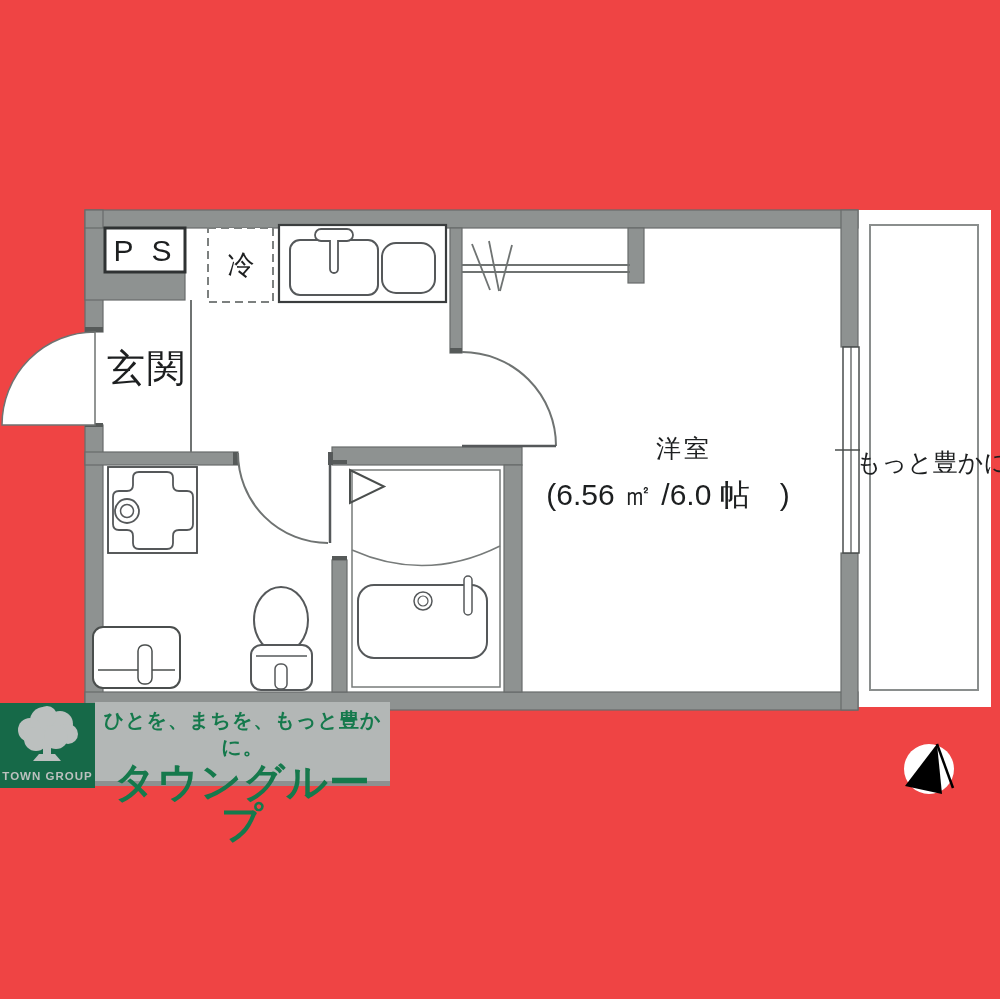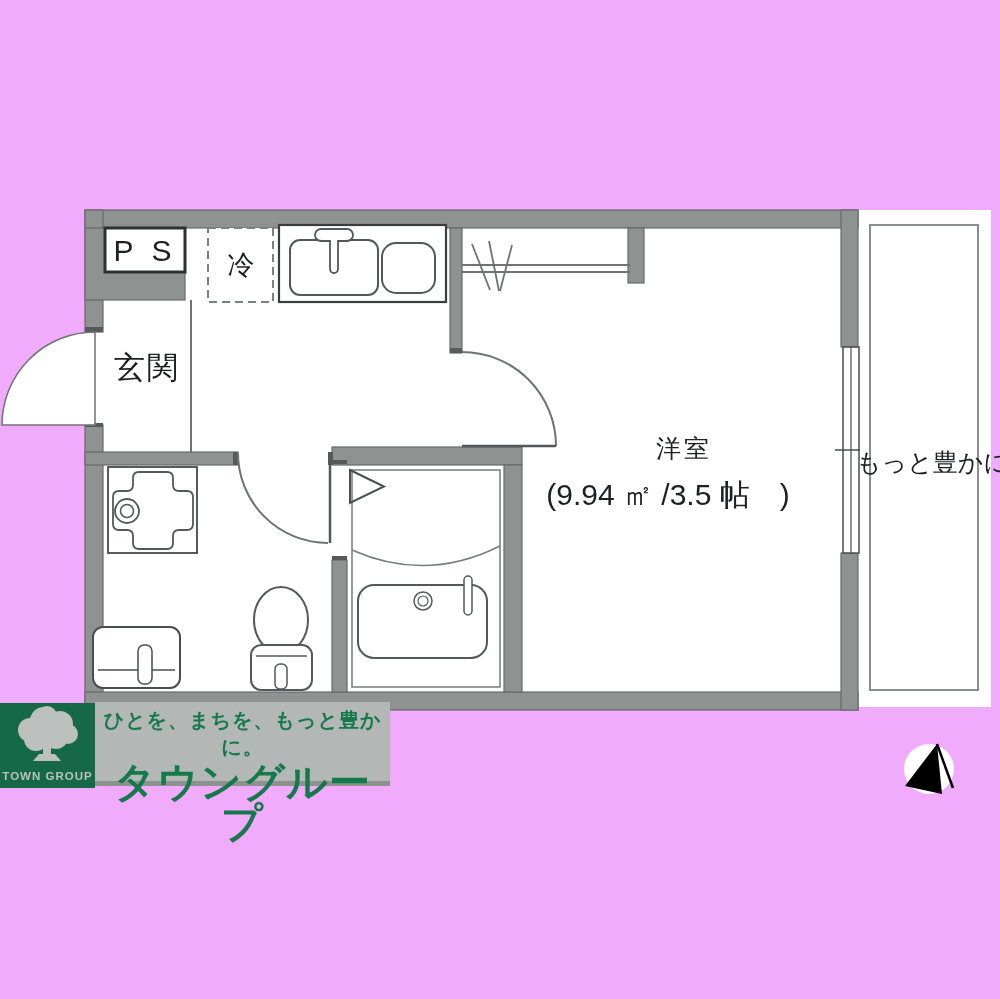--- a/index.html
+++ b/index.html
@@ -1,22 +1,22 @@
 <!DOCTYPE html>
 <html><head>
 <meta charset="utf-8">
 <style>
   html,body{margin:0;padding:0;background:#000;}
-  #stage{position:relative;width:1000px;height:999px;background:#f0abfc;overflow:hidden;
+  #stage{position:relative;width:1000px;height:999px;background:#ef4444;overflow:hidden;
          font-family:"Liberation Sans","DejaVu Sans",sans-serif;}
   #plan-svg{position:absolute;left:0;top:0;}
   .lbl{position:absolute;transform:translate(-50%,-50%);color:#1d1f20;white-space:nowrap;z-index:5;}
   #lbl-ps{left:145px;top:251px;font-size:30px;letter-spacing:5px;}
   #lbl-fridge{left:241px;top:265px;font-size:27px;}
-  #lbl-entrance{left:147px;top:368px;font-size:31px;letter-spacing:2px;}
+  #lbl-entrance{left:147px;top:368px;font-size:38px;letter-spacing:2px;}
   #lbl-room{left:684px;top:448px;font-size:25px;letter-spacing:3px;}
   #lbl-room-size{left:668px;top:495px;font-size:30px;}
   #lbl-balcony{left:856px;top:462px;font-size:25px;transform:translate(0,-50%);letter-spacing:0px;}
   
   #logo-green{position:absolute;left:0;top:703px;width:95px;height:85px;background:#166948;z-index:6;}
   #logo-green svg{position:absolute;left:0;top:0;}
   #logo-green .lg-text{position:absolute;left:0;bottom:6px;width:100%;text-align:center;
       color:#bcc0bf;font-size:11.5px;font-weight:bold;letter-spacing:1px;}
   #logo-band{position:absolute;left:95px;top:702px;width:295px;height:84px;background:#b3b7b6;
       border-bottom:5px solid #8d9190;box-sizing:border-box;z-index:6;text-align:center;}
@@ -133,21 +133,21 @@
       <rect x="843" y="347" width="16" height="206" fill="#ffffff" stroke="#4a4e4d" stroke-width="1.5"></rect>
       <path d="M851,347 V553" stroke="#4a4e4d" stroke-width="1.2"></path>
       <path d="M835,450 H860" stroke="#4a4e4d" stroke-width="1.5"></path>
     </g>
   </svg>
 
   <div class="lbl" id="lbl-ps">P S</div>
   <div class="lbl" id="lbl-fridge">冷</div>
   <div class="lbl" id="lbl-entrance">玄関</div>
   <div class="lbl" id="lbl-room">洋室</div>
-  <div class="lbl" id="lbl-room-size">(9.94 ㎡ /3.5 帖　)</div>
+  <div class="lbl" id="lbl-room-size">(6.56 ㎡ /6.0 帖　)</div>
   <div class="lbl" id="lbl-balcony">もっと豊かに</div>
 
   <div id="logo-green">
     <svg width="95" height="65" viewBox="0 0 95 65">
       <g fill="#bcc0bf">
         <circle cx="30" cy="27" r="12"></circle>
           <circle cx="44" cy="18" r="14"></circle>
           <circle cx="60" cy="21" r="13"></circle>
         <circle cx="68" cy="31" r="10"></circle>
           <circle cx="36" cy="36" r="12"></circle>

